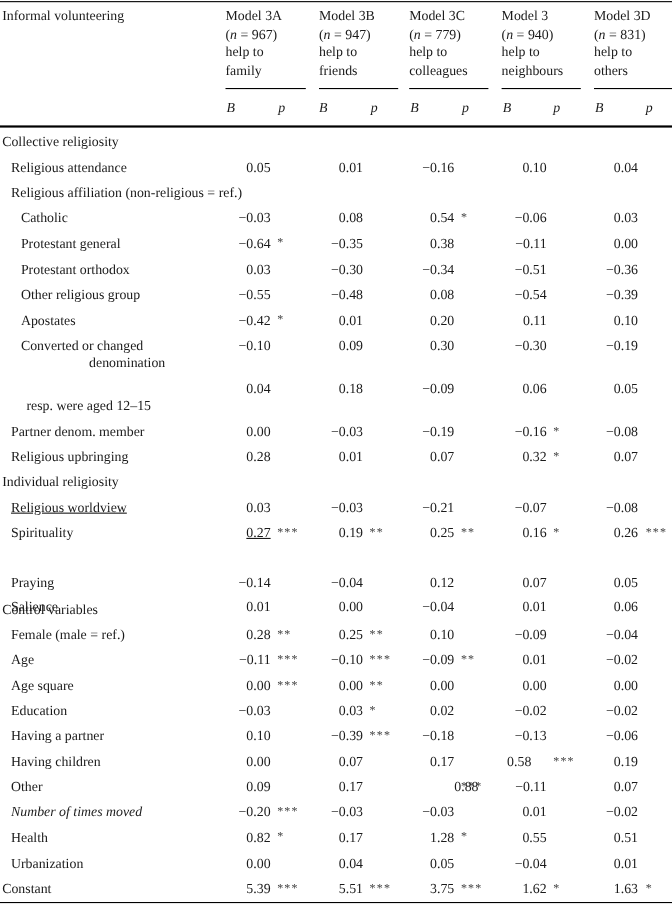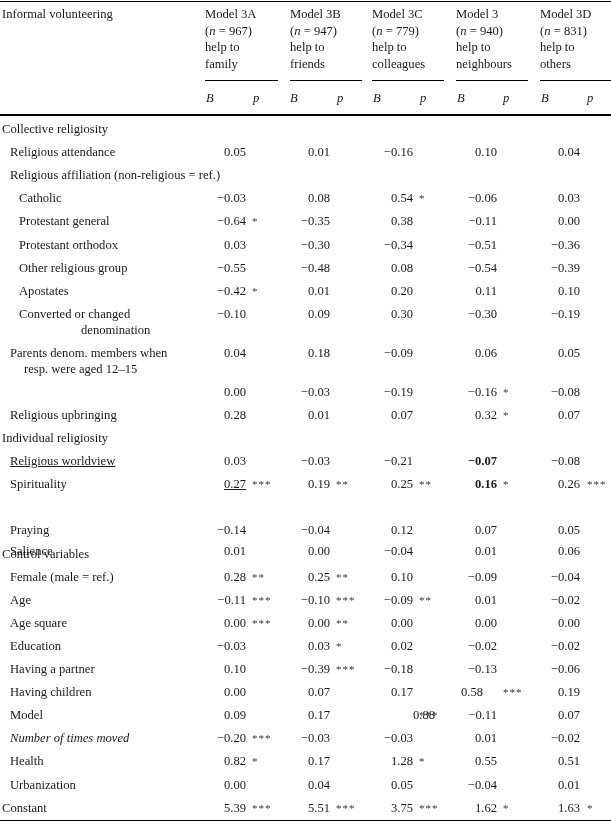--- a/index.html
+++ b/index.html
@@ -174,34 +174,34 @@
         <div class="b" style="left: 280px;">0.09</div>
         <div class="p" style="left: 336px;"></div>
         <div class="b" style="left: 363px;">0.30</div>
         <div class="p" style="left: 419px;"></div>
         <div class="b" style="left: 447px;">−0.30</div>
         <div class="p" style="left: 503px;"></div>
         <div class="b" style="left: 530px;">−0.19</div>
         <div class="p" style="left: 587px;"></div>
       </div>
       <div class="row" style="top: 344.8px;">
-        <div class="lab" style="left: 10px;"><span>Parents denom. members when</span></div>
         <div class="lab" style="left: 24px; top: 16px;">resp. were aged 12–15</div>
         <div class="b" style="left: 196px;">0.04</div>
         <div class="p" style="left: 252px;"></div>
         <div class="b" style="left: 280px;">0.18</div>
         <div class="p" style="left: 336px;"></div>
         <div class="b" style="left: 363px;">−0.09</div>
         <div class="p" style="left: 419px;"></div>
         <div class="b" style="left: 447px;">0.06</div>
         <div class="p" style="left: 503px;"></div>
         <div class="b" style="left: 530px;">0.05</div>
         <div class="p" style="left: 587px;"></div>
       </div>
       <div class="row" style="top: 383.8px;">
+        <div class="lab" style="left: 10px;"><span>Partner denom. member</span></div>
         <div class="b" style="left: 196px;">0.00</div>
         <div class="p" style="left: 252px;"></div>
         <div class="b" style="left: 280px;">−0.03</div>
         <div class="p" style="left: 336px;"></div>
         <div class="b" style="left: 363px;">−0.19</div>
         <div class="p" style="left: 419px;"></div>
         <div class="b" style="left: 447px;">−0.16</div>
         <div class="p" style="left: 503px;">*</div>
         <div class="b" style="left: 530px;">−0.08</div>
         <div class="p" style="left: 587px;"></div>
@@ -223,34 +223,34 @@
         <div class="lab" style="left: 2px;"><span>Individual religiosity</span></div>
       </div>
       <div class="row" style="top: 453.1px;">
         <div class="lab" style="left: 10px; text-decoration: underline;"><span>Religious worldview</span></div>
         <div class="b" style="left: 196px;">0.03</div>
         <div class="p" style="left: 252px;"></div>
         <div class="b" style="left: 280px;">−0.03</div>
         <div class="p" style="left: 336px;"></div>
         <div class="b" style="left: 363px;">−0.21</div>
         <div class="p" style="left: 419px;"></div>
-        <div class="b" style="left: 447px; font-weight: bold;">−0.07</div>
+        <div class="b" style="left: 447px;">−0.07</div>
         <div class="p" style="left: 503px;"></div>
         <div class="b" style="left: 530px;">−0.08</div>
         <div class="p" style="left: 587px;"></div>
       </div>
       <div class="row" style="top: 476.2px;">
         <div class="lab" style="left: 10px;"><span>Spirituality</span></div>
         <div class="b" style="left: 196px; text-decoration: underline;">0.27</div>
         <div class="p" style="left: 252px;">***</div>
         <div class="b" style="left: 280px;">0.19</div>
         <div class="p" style="left: 336px;">**</div>
         <div class="b" style="left: 363px;">0.25</div>
         <div class="p" style="left: 419px;">**</div>
-        <div class="b" style="left: 447px; font-weight: bold;">0.16</div>
+        <div class="b" style="left: 447px;">0.16</div>
         <div class="p" style="left: 503px;">*</div>
         <div class="b" style="left: 530px;">0.26</div>
         <div class="p" style="left: 587px;">***</div>
       </div>
       <div class="row" style="top: 499.3px; margin-top: 44px;">
         <div class="lab" style="left: 10px;"><span>Salience</span></div>
         <div class="b" style="left: 196px;">0.01</div>
         <div class="p" style="left: 252px;"></div>
         <div class="b" style="left: 280px;">0.00</div>
         <div class="p" style="left: 336px;"></div>
@@ -349,21 +349,21 @@
         <div class="b" style="left: 280px;">0.07</div>
         <div class="p" style="left: 336px;"></div>
         <div class="b" style="left: 363px;">0.17</div>
         <div class="p" style="left: 419px;"></div>
         <div class="b" style="left: 447px; text-align: center;">0.58</div>
         <div class="p" style="left: 503px;">***</div>
         <div class="b" style="left: 530px;">0.19</div>
         <div class="p" style="left: 587px;"></div>
       </div>
       <div class="row" style="top: 707.2px;">
-        <div class="lab" style="left: 10px;"><span>Model</span></div>
+        <div class="lab" style="left: 10px;"><span>Other</span></div>
         <div class="b" style="left: 196px;">0.09</div>
         <div class="p" style="left: 252px;"></div>
         <div class="b" style="left: 280px;">0.17</div>
         <div class="p" style="left: 336px;"></div>
         <div class="b" style="left: 385px;">0.88</div>
         <div class="p" style="left: 419px;">***</div>
         <div class="b" style="left: 447px;">−0.11</div>
         <div class="p" style="left: 503px;"></div>
         <div class="b" style="left: 530px;">0.07</div>
         <div class="p" style="left: 587px;"></div>

